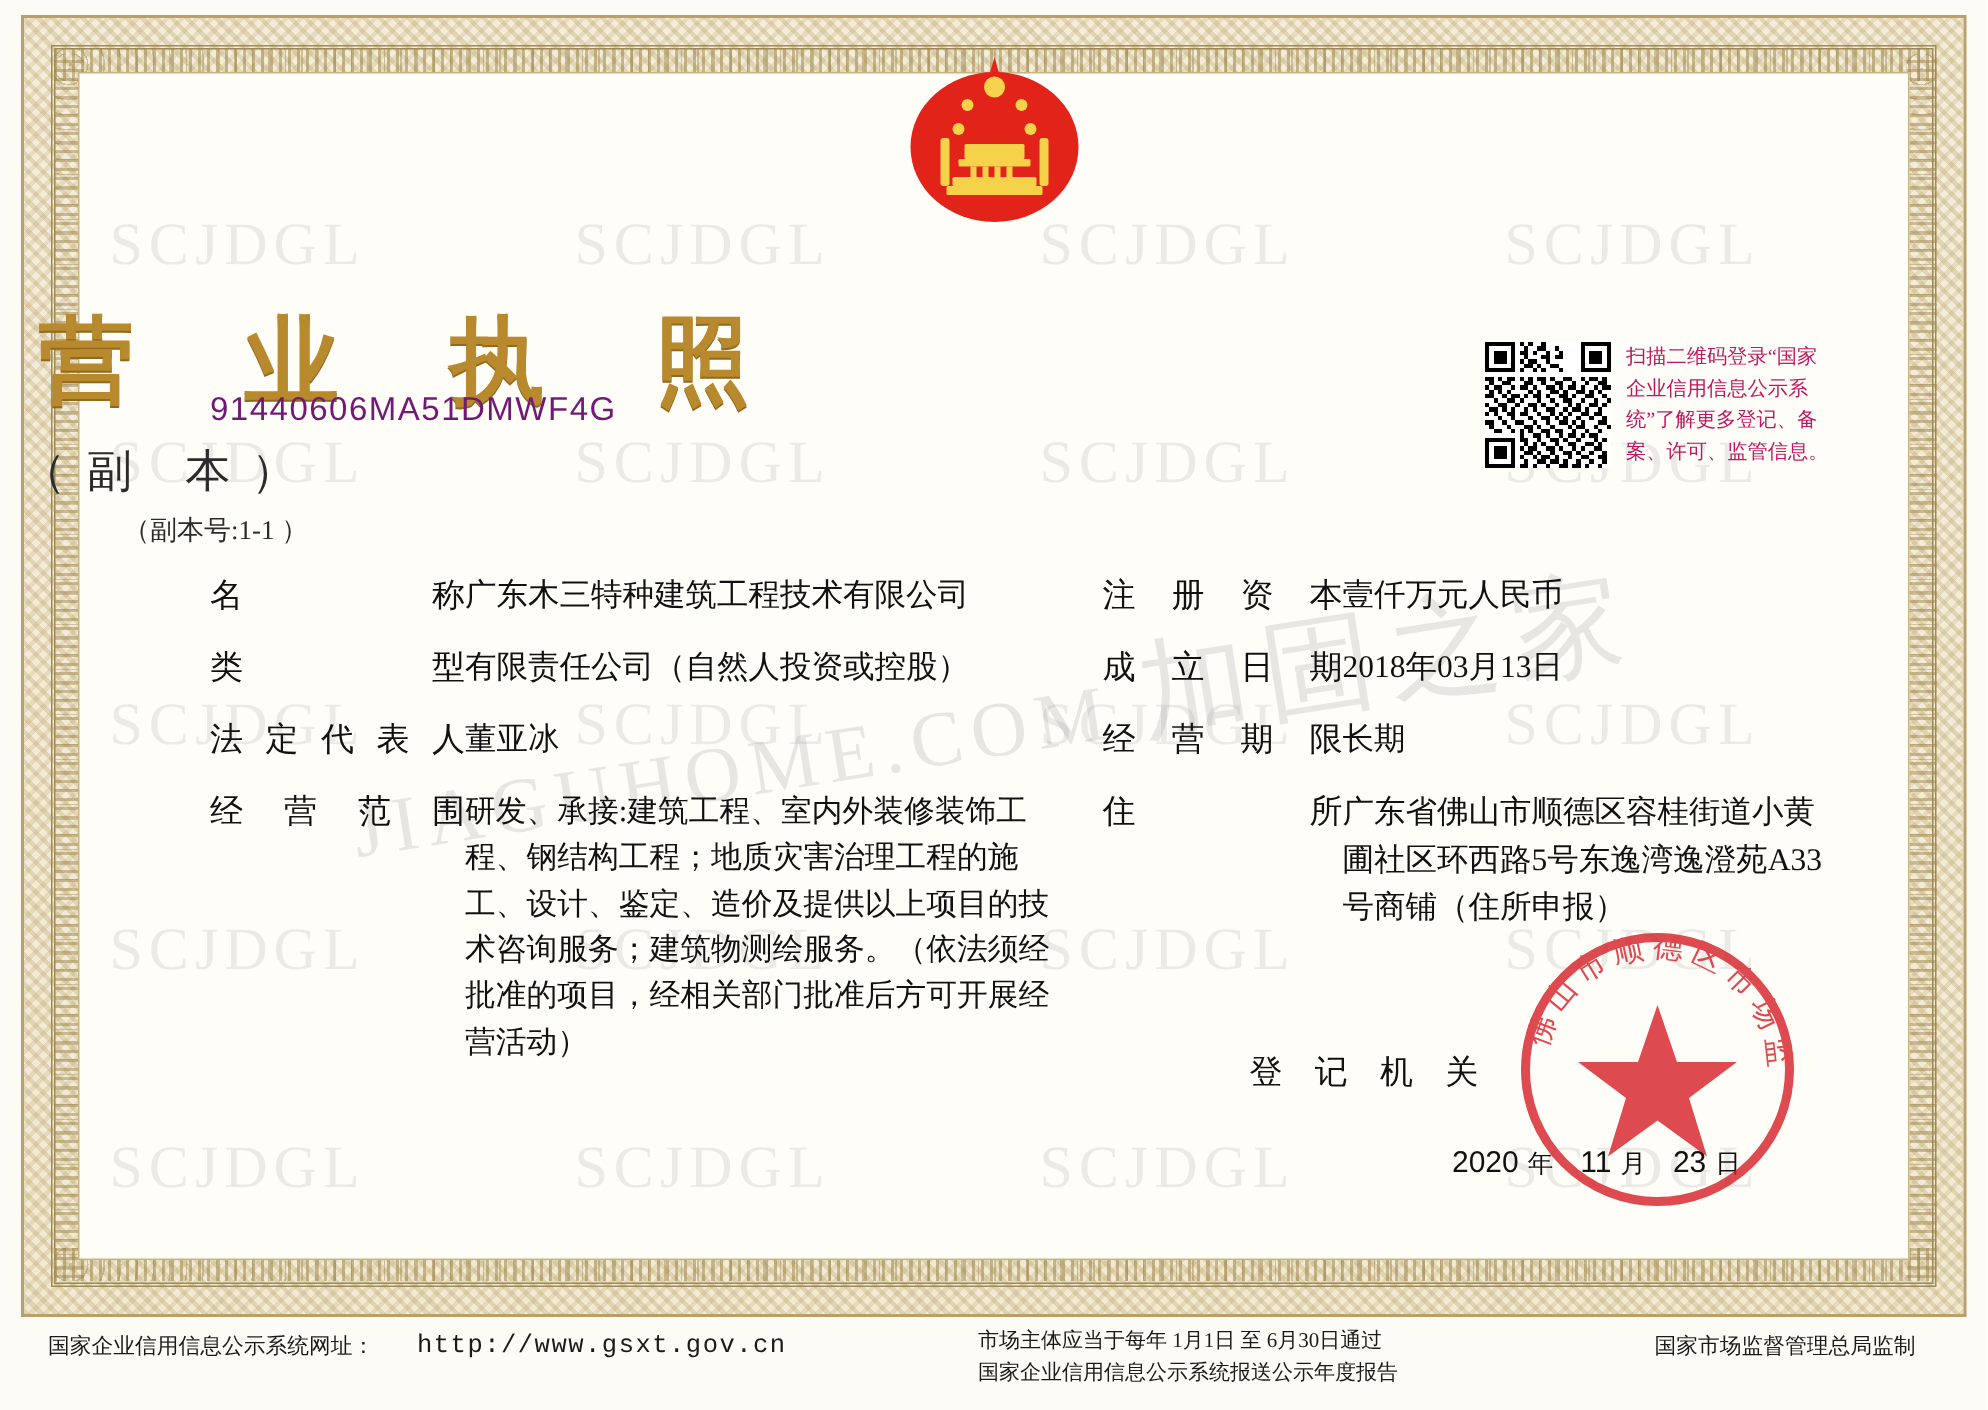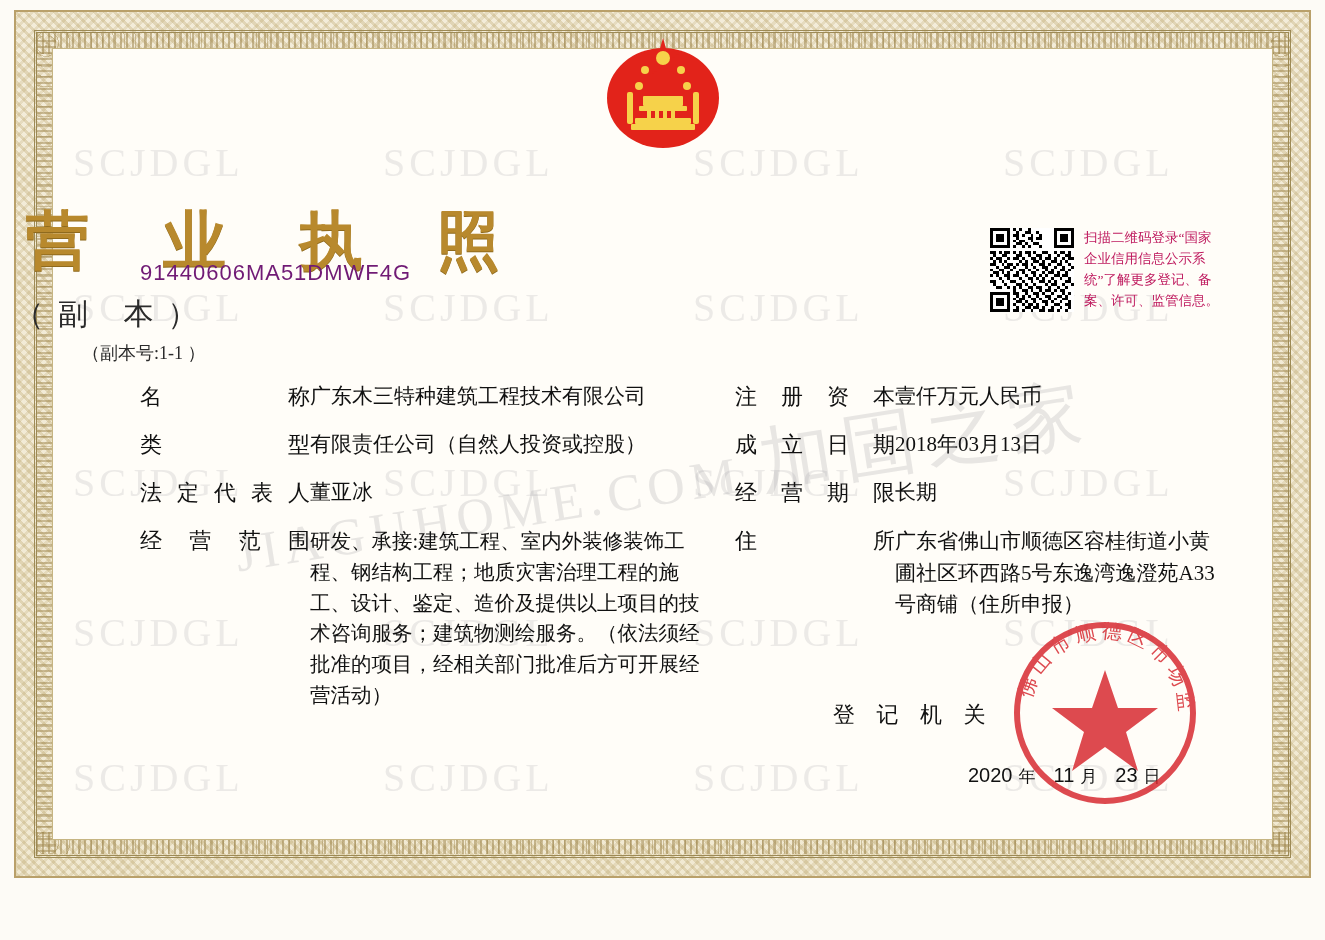--- a/index.html
+++ b/index.html
@@ -714,14 +714,23 @@
 
   <div class="date-line">
     <span class="num">2020</span>
     <span class="unit">年</span>
     <span class="num">11</span>
     <span class="unit">月</span>
     <span class="num">23</span>
     <span class="unit">日</span>
   </div>
 
+  <div class="footer">
+    <div class="footer-left">国家企业信用信息公示系统网址：</div>
+    <div class="footer-url">http://www.gsxt.gov.cn</div>
+    <div class="footer-center">
+      <div>市场主体应当于每年 1月1日 至 6月30日通过</div>
+      <div>国家企业信用信息公示系统报送公示年度报告</div>
+    </div>
+    <div class="footer-right">国家市场监督管理总局监制</div>
+  </div>
 
 </div>
 
 </body></html>

